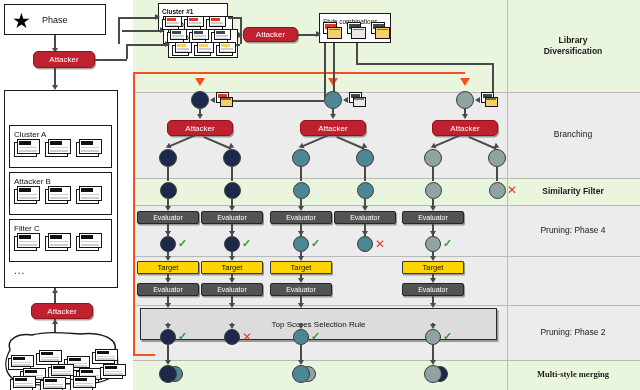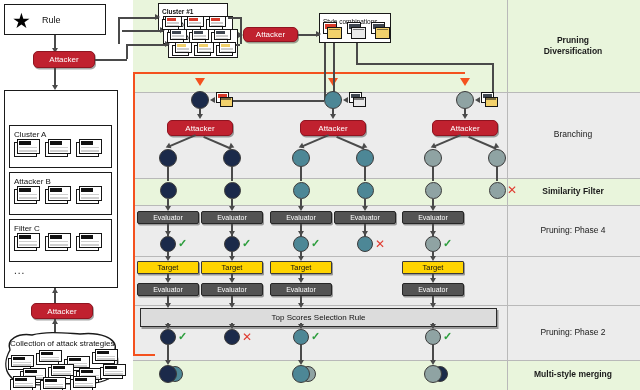--- a/index.html
+++ b/index.html
@@ -75,32 +75,32 @@
 
   <div class="band-line" style="top:92px;"></div>
   <div class="band-line" style="top:178px;"></div>
   <div class="band-line" style="top:205px;"></div>
   <div class="band-line" style="top:256px;"></div>
   <div class="band-line" style="top:305px;"></div>
   <div class="band-line" style="top:360px;"></div>
   <div class="vsep"></div>
 
   <div class="rowlabel bold" style="top:35px;">
-    <div>Pruning</div>
+    <div>Library</div>
     <div>Diversification</div>
   </div>
   <div class="rowlabel bold" style="top:186px;">Similarity Filter</div>
   <div class="rowlabel" style="top:129px;">Branching</div>
   <div class="rowlabel" style="top:225px;">Pruning: Phase 4</div>
   <div class="rowlabel" style="top:327px;">Pruning: Phase 2</div>
-  <div class="rowlabel bold" style="top:369px;">Multi-style merging</div>
+  <div class="rowlabel bold" style="top:369px;font-family:Liberation Serif, serif;">Multi-style merging</div>
 
   <div class="box" style="left:4px;top:4px;width:102px;height:31px;"></div>
   <div class="star" style="left:12px;top:10px;">★</div>
-  <div class="lbl" style="left:42px;top:15px;font-size:9px;">Rule</div>
+  <div class="lbl" style="left:42px;top:15px;font-size:9px;">Phase</div>
 
   <div class="edge v" style="left:54px;top:35px;height:15px;"></div>
   <div class="arrowdn" style="left:51.5px;top:48px;"></div>
 
   <div class="attacker" style="left:33px;top:51px;width:62px;height:17px;">Attacker</div>
 
   <div class="edge v" style="left:54px;top:68px;height:20px;"></div>
   <div class="arrowdn" style="left:51.5px;top:85px;"></div>
 
   <div class="box" style="left:4px;top:90px;width:114px;height:198px;"></div>
@@ -117,37 +117,36 @@
   <div class="arrowup" style="left:51.5px;top:288px;"></div>
   <div class="attacker" style="left:31px;top:303px;width:62px;height:16px;">Attacker</div>
   <div class="edge v" style="left:54px;top:319px;height:15px;"></div>
   <div class="arrowup" style="left:51.5px;top:319px;"></div>
 
   <svg class="blob" style="left:2px;top:330px;" width="120" height="58">
     <path d="M8,20 C4,9 16,3 30,5 C45,1 62,3 78,4 C96,2 116,7 113,20
              C118,30 116,44 106,49 C94,56 70,53 52,54 C34,56 14,55 8,46
              C2,39 3,29 8,20 Z" fill="#ffffff" stroke="#1a1a1a" stroke-width="1.4"></path>
   </svg>
-  <div class="lbl" style="left:10px;top:338px;font-size:8px;">Collection of attack strategies</div>
 
   <div class="box" style="left:158px;top:3px;width:70px;height:28px;"></div>
   <div class="lbl" style="left:162px;top:6px;font-size:6.5px;font-weight:bold;">Cluster #1</div>
   <div class="box" style="left:163px;top:16px;width:70px;height:28px;"></div>
   <div class="lbl" style="left:167px;top:19px;font-size:6.5px;font-weight:bold;">Cluster #2</div>
   <div class="box" style="left:168px;top:29px;width:70px;height:29px;"></div>
   <div class="lbl" style="left:172px;top:32px;font-size:6.5px;font-weight:bold;">Cluster #3</div>
 
   <div class="attacker" style="left:243px;top:27px;width:55px;height:15px;">Attacker</div>
 
   <div class="box" style="left:319px;top:13px;width:72px;height:30px;"></div>
   <div class="lbl" style="left:323px;top:16px;font-size:6.5px;">Style combinations</div>
 
   <div id="branch-layer"></div>
 
-  <div class="topscores" style="left:140px;top:308px;width:357px;height:19px;">Top Scores Selection Rule</div>
+  <div class="topscores" style="left:140px;top:308px;width:357px;height:32px;">Top Scores Selection Rule</div>
 
   <div class="oedge v" style="left:133px;top:72px;height:283px;"></div>
   <div class="oedge h" style="left:133px;top:72px;width:332px;"></div>
   <div class="oedge h" style="left:133px;top:354px;width:22px;"></div>
   <div class="oarrow" style="left:195px;top:78px;"></div>
   <div class="oarrow" style="left:328px;top:78px;"></div>
   <div class="oarrow" style="left:460px;top:78px;"></div>
 
   <div class="edge h" style="left:118px;top:17px;width:40px;"></div>
   <div class="edge h" style="left:122px;top:30px;width:41px;"></div>

